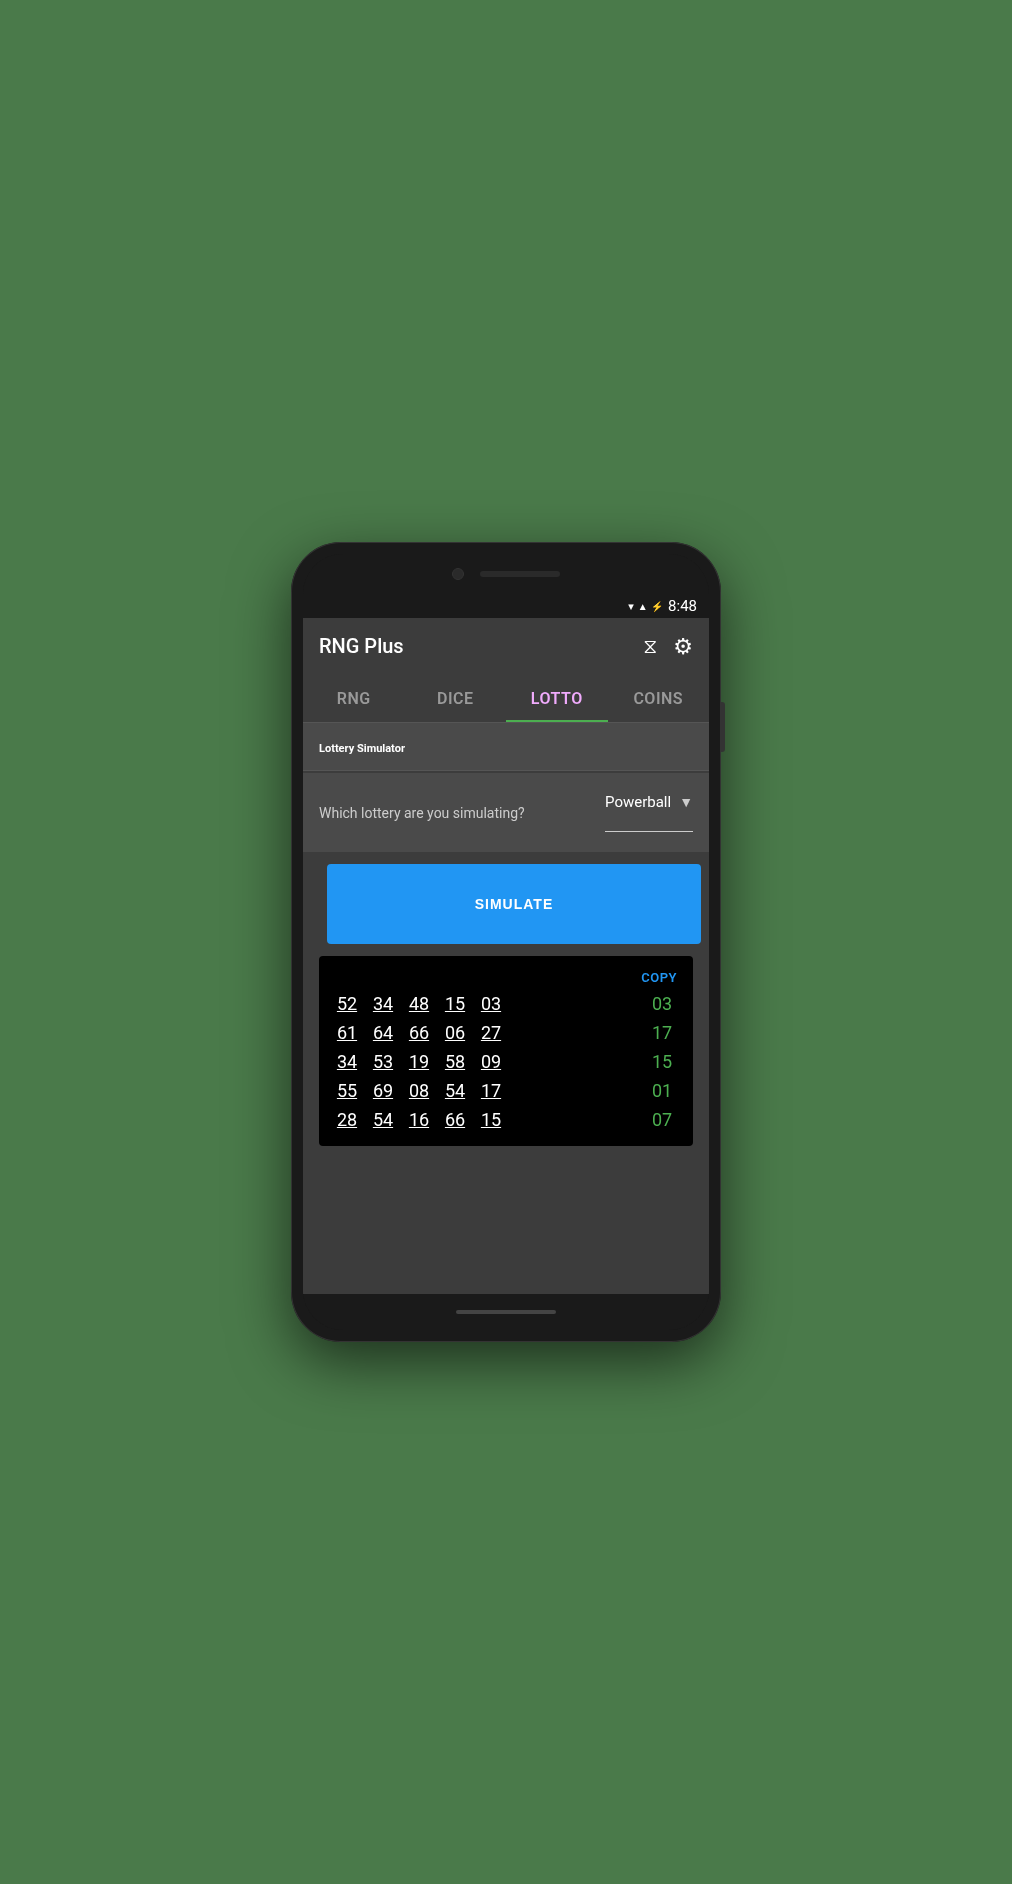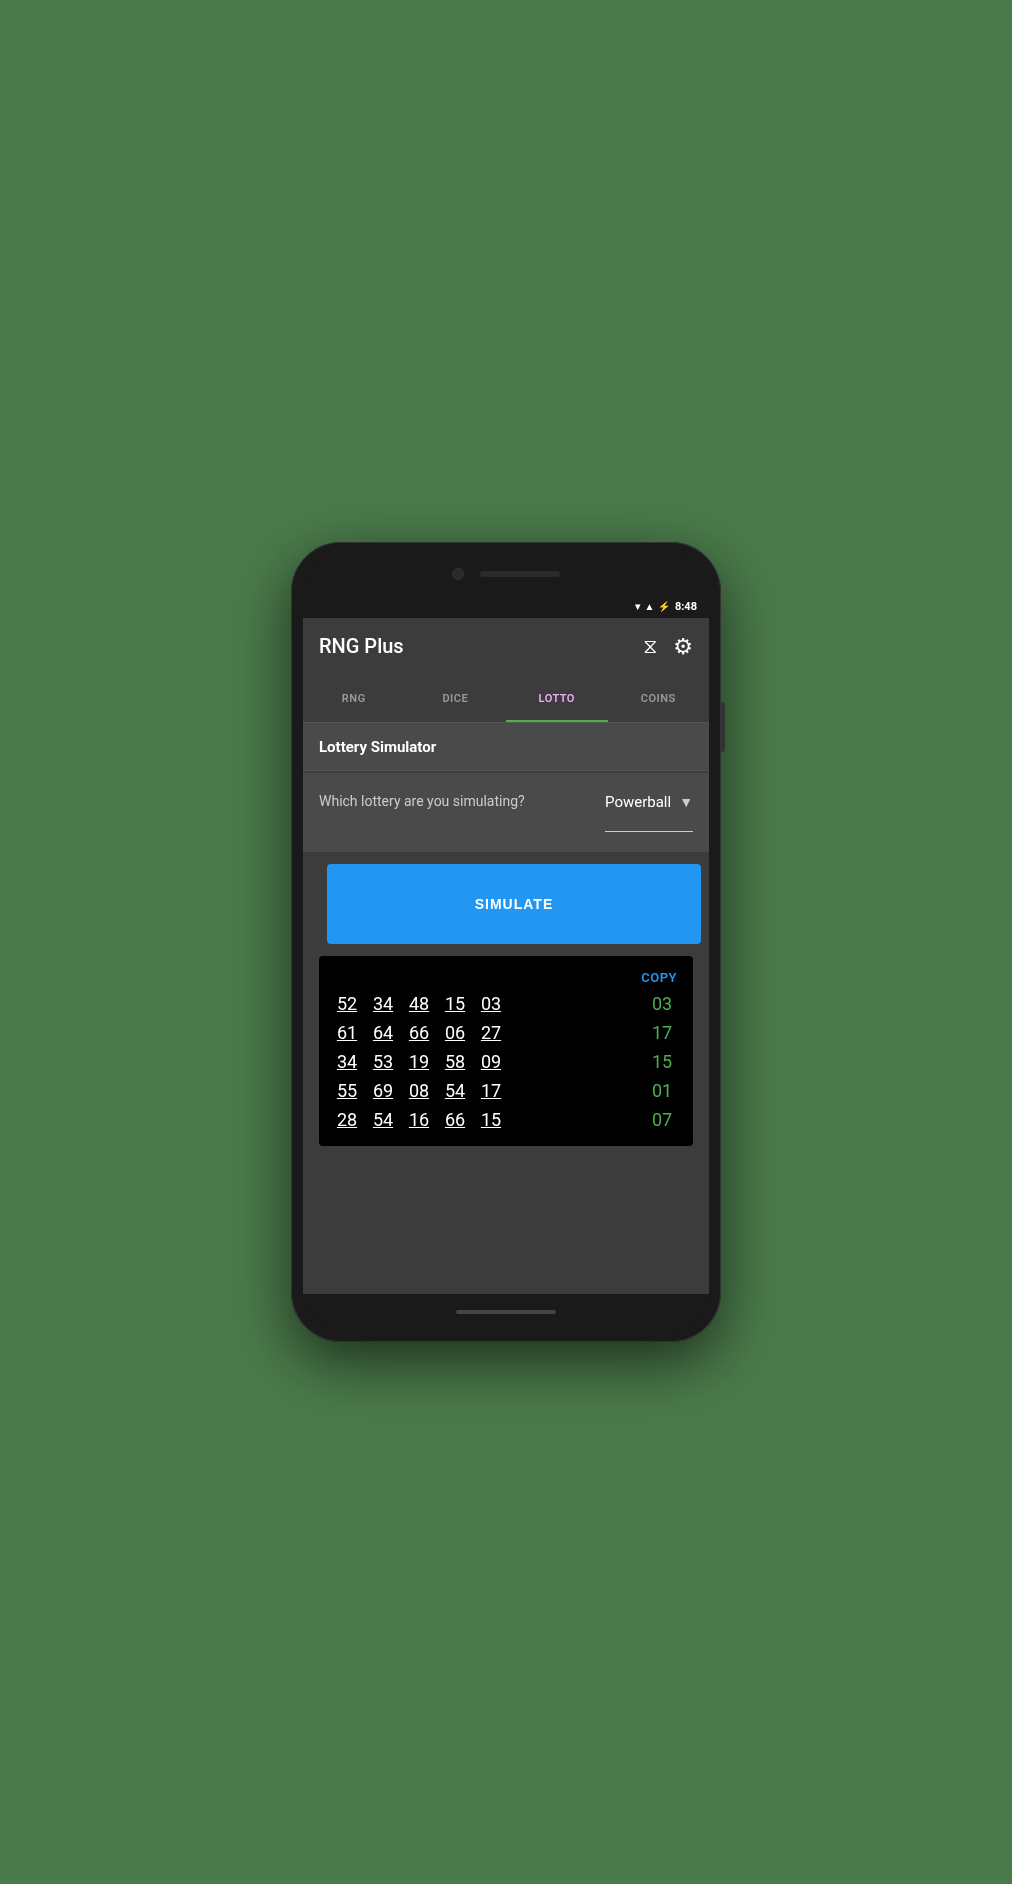--- a/index.html
+++ b/index.html
@@ -76,22 +76,22 @@
       gap: 6px;
       flex-shrink: 0;
     }
     .status-icons {
       display: flex;
       align-items: center;
       gap: 4px;
     }
     .status-time {
       color: white;
-      font-size: 11px;
-      font-weight: 700;
+      font-size: 15px;
+      font-weight: 400;
     }
     .wifi-icon {
       color: white;
       font-size: 11px;
     }
     .signal-icon {
       color: white;
       font-size: 10px;
     }
     .battery-icon {
@@ -132,21 +132,21 @@
       border-bottom: 1px solid #555;
       flex-shrink: 0;
     }
     .tab {
       flex: 1;
       height: 48px;
       display: flex;
       align-items: center;
       justify-content: center;
       color: #999;
-      font-size: 11px;
+      font-size: 16px;
       font-weight: 600;
       letter-spacing: 0.5px;
       cursor: pointer;
       position: relative;
     }
     .tab.active {
       color: #f0abfc;
     }
     .tab.active::after {
       content: '';
@@ -168,29 +168,30 @@
     }
 
     
     .section-header {
       background: #4a4a4a;
       padding: 14px 16px;
       border-bottom: 1px solid #555;
     }
     .section-title {
       color: white;
-      font-size: 15px;
+      font-size: 11px;
       font-weight: 700;
     }
 
     
     .lottery-selector {
       background: #4a4a4a;
       padding: 20px 16px;
       display: flex;
+      align-items: center;
       gap: 12px;
       margin-top: 2px;
     }
     .selector-label {
       color: #ccc;
       font-size: 14px;
       flex: 1;
     }
     .selector-dropdown {
       display: flex;

